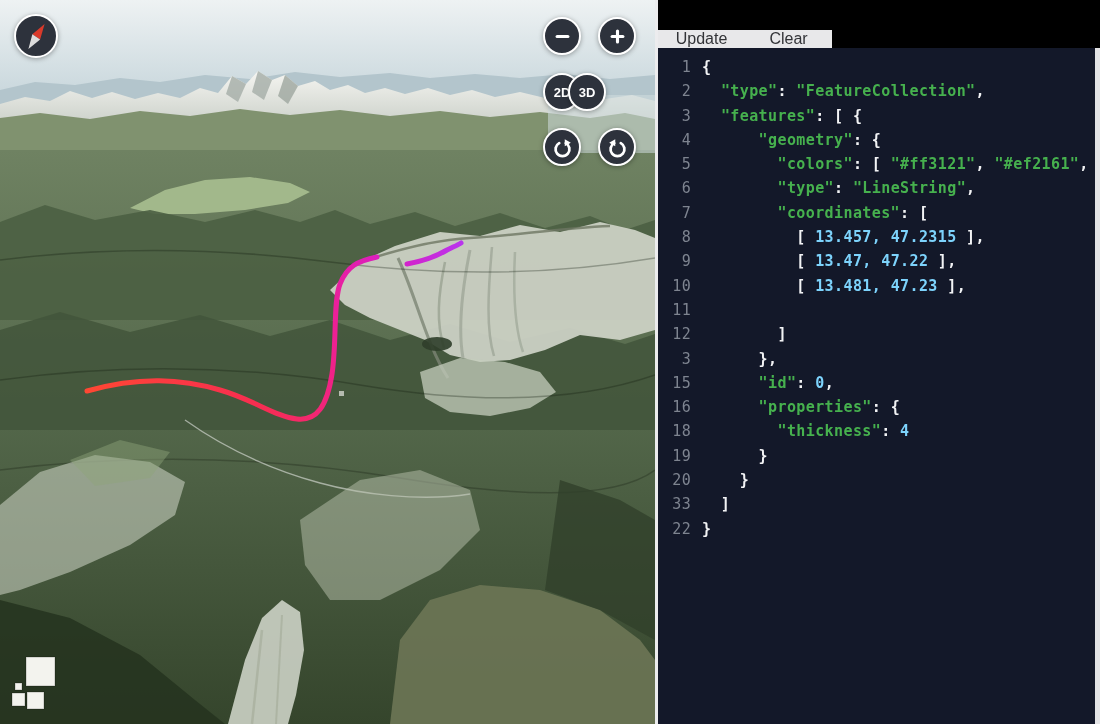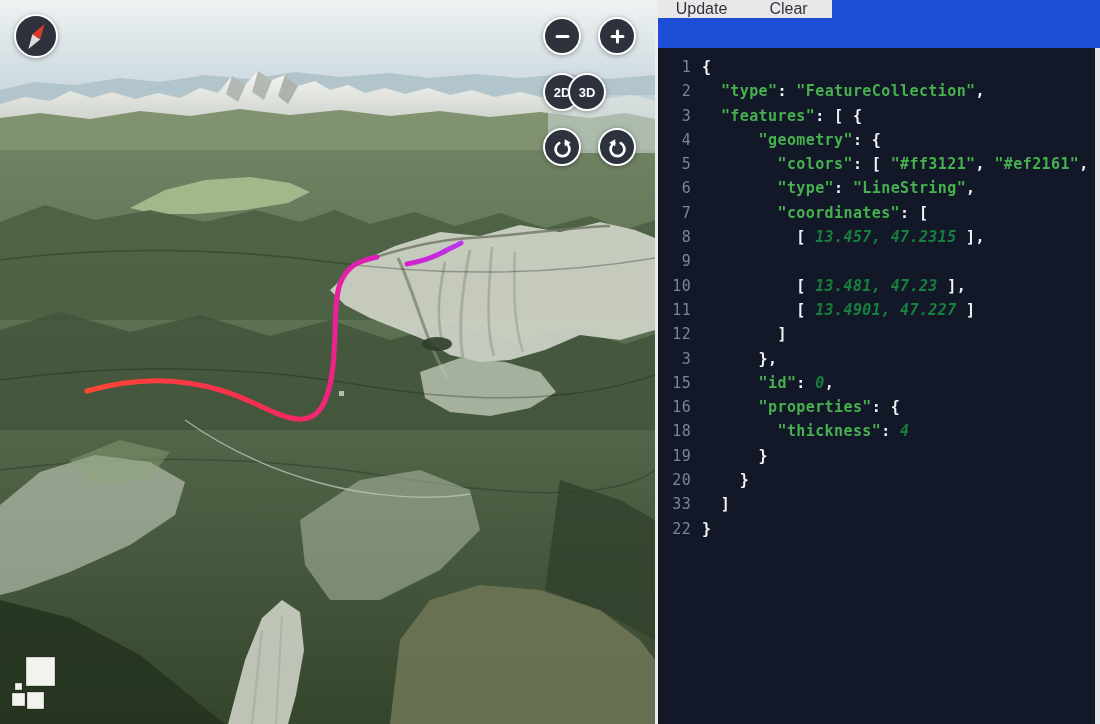--- a/index.html
+++ b/index.html
@@ -24,33 +24,33 @@
   .attribution{position:absolute;right:5px;bottom:4px;white-space:nowrap;
     font:700 11px "Liberation Sans",sans-serif;color:#ffffff;
     text-shadow:0 0 2px rgba(0,0,0,.9),0 1px 2px rgba(0,0,0,.8),0 0 4px rgba(0,0,0,.6);}
   .attribution .att-link{text-decoration:underline;cursor:pointer;}
 
   .tiles-artifact{position:absolute;left:0;top:0;}
 
   
   .right-panel{width:445px;height:724px;display:flex;flex-direction:column;
     border-left:3px solid #ececee;box-sizing:border-box;background:#131829;}
-  .topbar{height:48px;flex:0 0 48px;background:#1d4ed8;display:flex;align-items:flex-start;}
+  .topbar{height:48px;flex:0 0 48px;background:#000000;display:flex;align-items:flex-end;}
   .topbar-group{display:flex;background:#e8e8ea;}
   .bar-btn{width:87px;border:none;background:#e8e8ea;cursor:pointer;
     font:400 16px "Liberation Sans",sans-serif;color:#333438;padding:0;}
 
   .editor{position:relative;flex:1 1 auto;background:#131829;overflow:hidden;
     padding-top:7px;cursor:text;}
   .code-line{display:flex;line-height:24.3px;
     font-family:"DejaVu Sans Mono","Liberation Mono",monospace;font-size:15px;}
   .code-line .ln{flex:0 0 33px;text-align:right;color:#7e8490;font-weight:500;
     letter-spacing:0.3px;user-select:none;}
   .code-line .cd{white-space:pre;margin-left:11px;font-weight:700;letter-spacing:0.4px;}
-  .tk-k{color:#46b14e;} .tk-s{color:#46b14e;} .tk-n{color:#15803d;font-style:italic;} .tk-p{color:#f2f3f5;}
+  .tk-k{color:#46b14e;} .tk-s{color:#46b14e;} .tk-n{color:#7dd3fc;} .tk-p{color:#f2f3f5;}
   .editor-scrollbar{position:absolute;right:0;top:0;bottom:0;width:5px;background:#e4e4e6;}
 </style>
 </head>
 <body>
 
 <div class="app">
 
   <div class="map-panel">
 
     <svg class="terrain" width="655" height="724" viewBox="0 0 655 724">
@@ -211,28 +211,28 @@
           <div class="code-line">
             <span class="ln">7</span>
             <span class="cd"><span class="tk-p">        </span><span class="tk-k">"coordinates"</span><span class="tk-p">: [</span></span>
           </div>
           <div class="code-line">
             <span class="ln">8</span>
             <span class="cd"><span class="tk-p">          [ </span><span class="tk-n">13.457,</span><span class="tk-p"> </span><span class="tk-n">47.2315</span><span class="tk-p"> ],</span></span>
           </div>
           <div class="code-line">
             <span class="ln">9</span>
+            <span class="cd"><span class="tk-p">          [ </span><span class="tk-n">13.47,</span><span class="tk-p"> </span><span class="tk-n">47.22</span><span class="tk-p"> ],</span></span>
           </div>
           <div class="code-line">
             <span class="ln">10</span>
             <span class="cd"><span class="tk-p">          [ </span><span class="tk-n">13.481,</span><span class="tk-p"> </span><span class="tk-n">47.23</span><span class="tk-p"> ],</span></span>
           </div>
           <div class="code-line">
             <span class="ln">11</span>
-            <span class="cd"><span class="tk-p">          [ </span><span class="tk-n">13.4901,</span><span class="tk-p"> </span><span class="tk-n">47.227</span><span class="tk-p"> ]</span></span>
           </div>
           <div class="code-line">
             <span class="ln">12</span>
             <span class="cd"><span class="tk-p">        ]</span></span>
           </div>
           <div class="code-line">
             <span class="ln">3</span>
             <span class="cd"><span class="tk-p">      },</span></span>
           </div>
           <div class="code-line">

